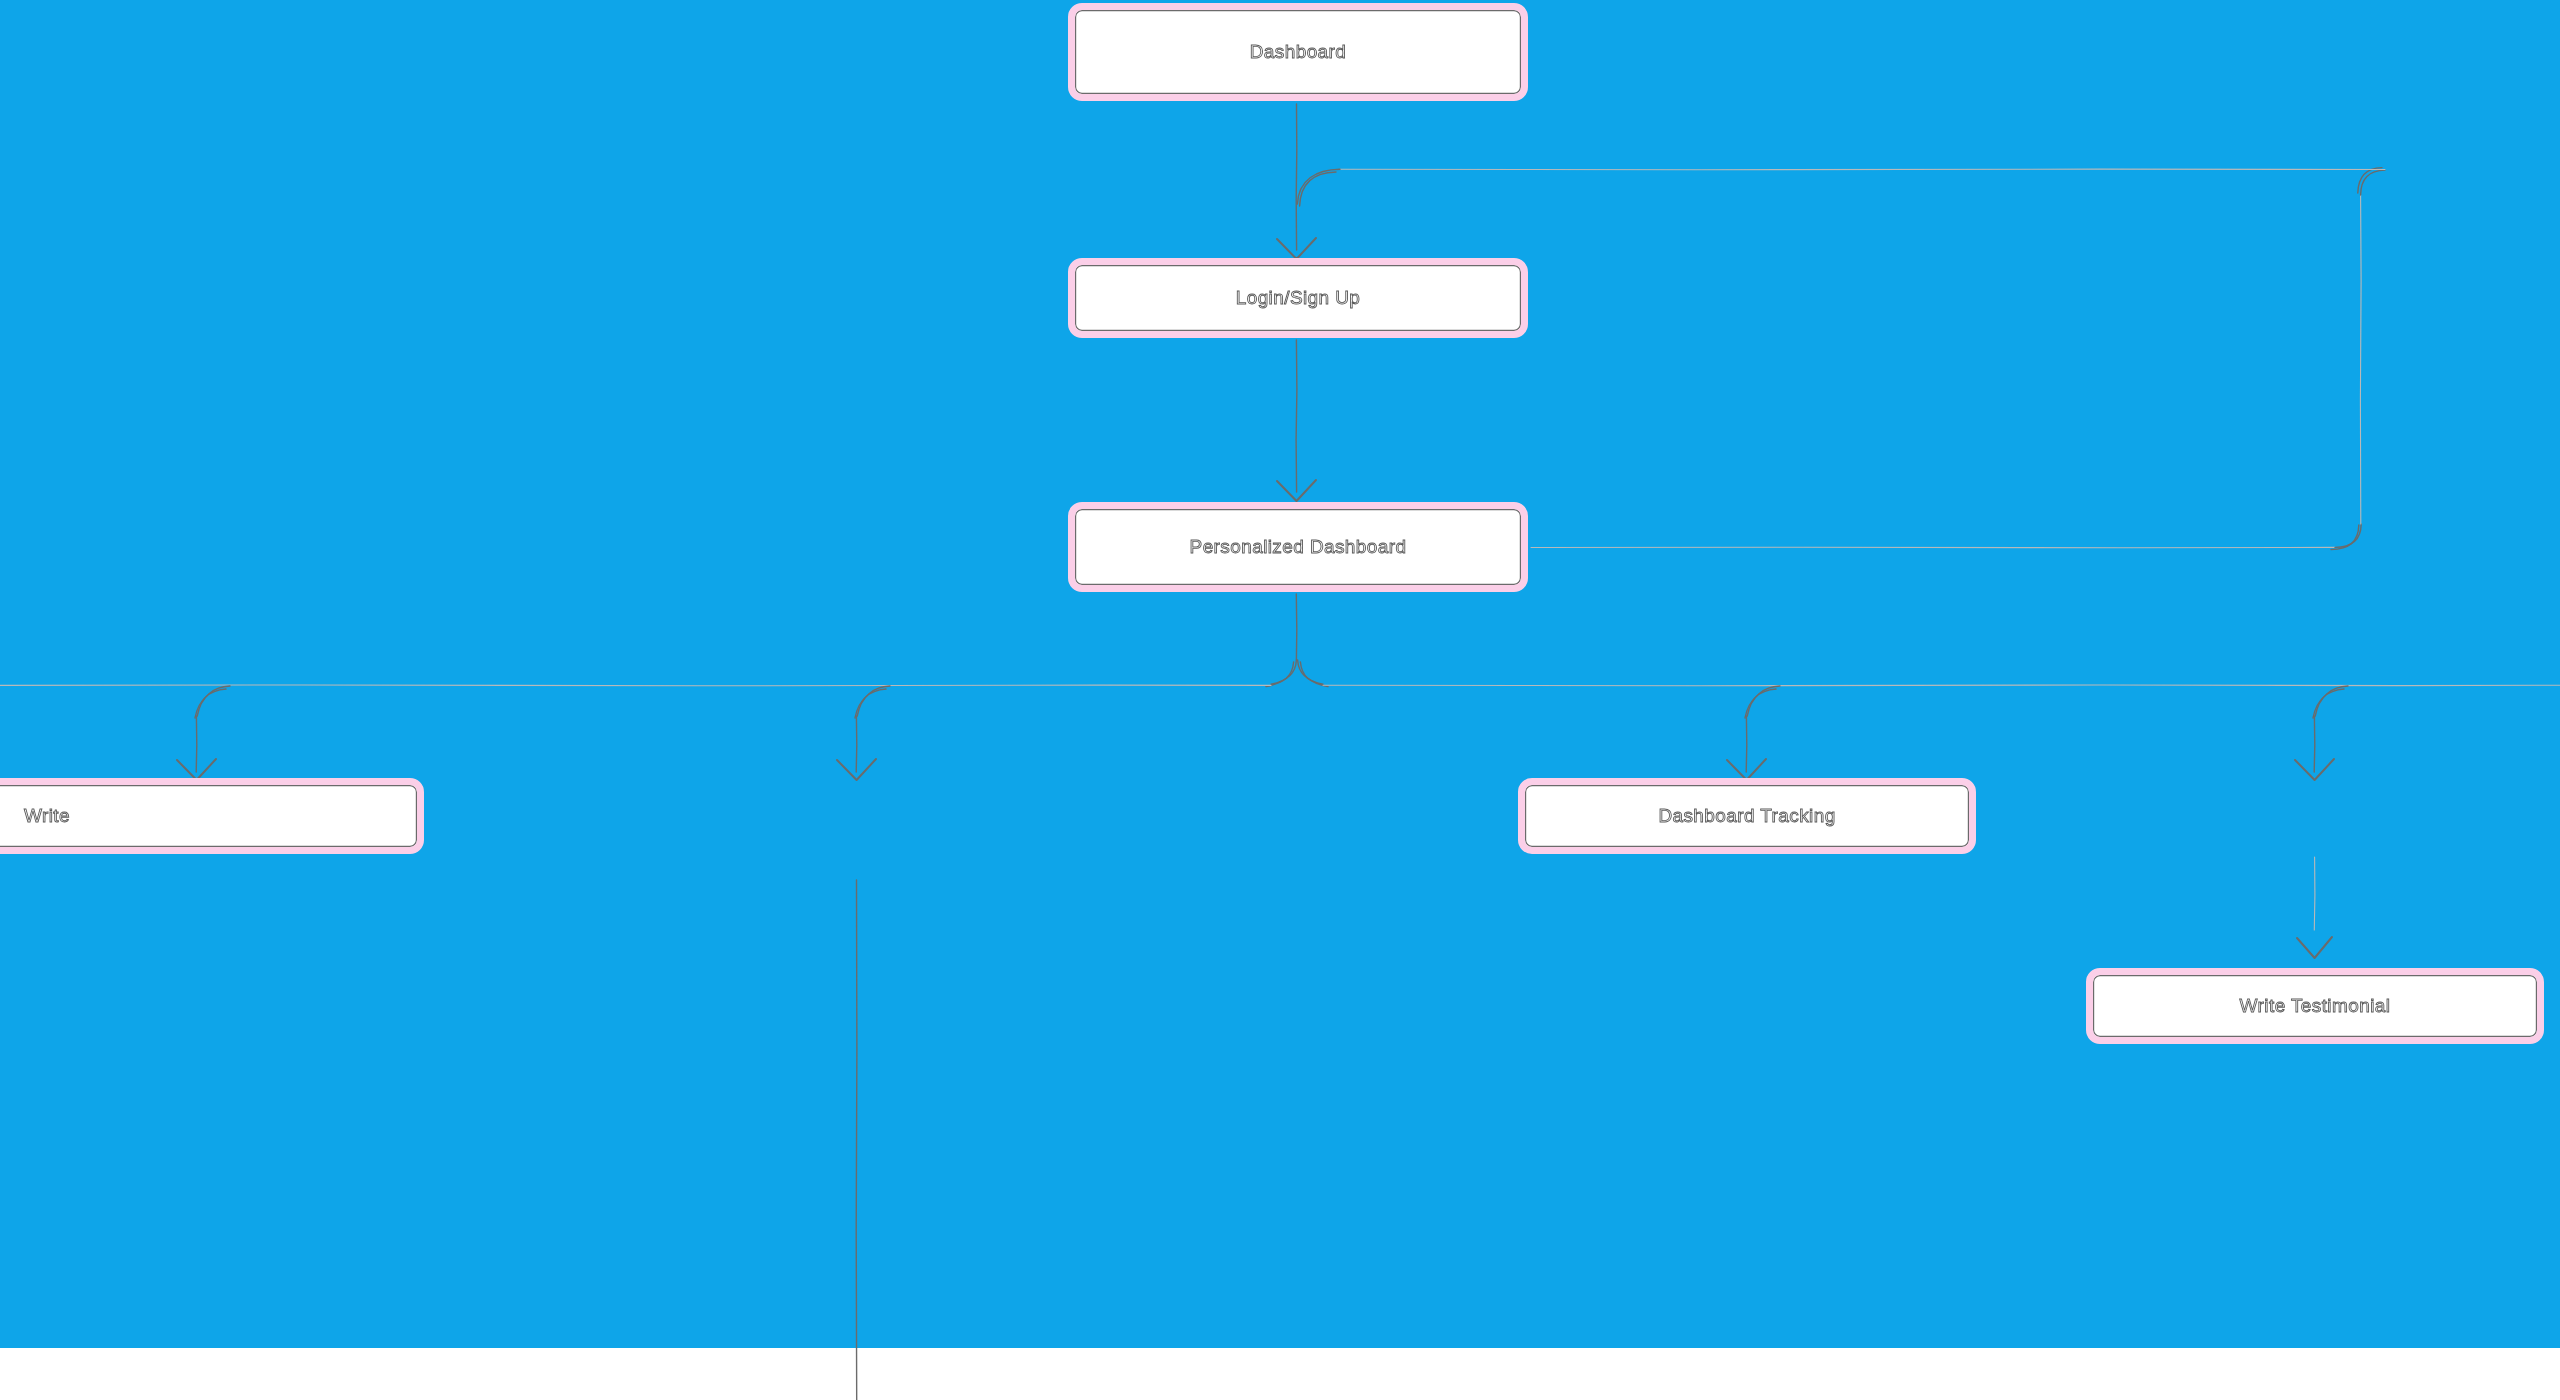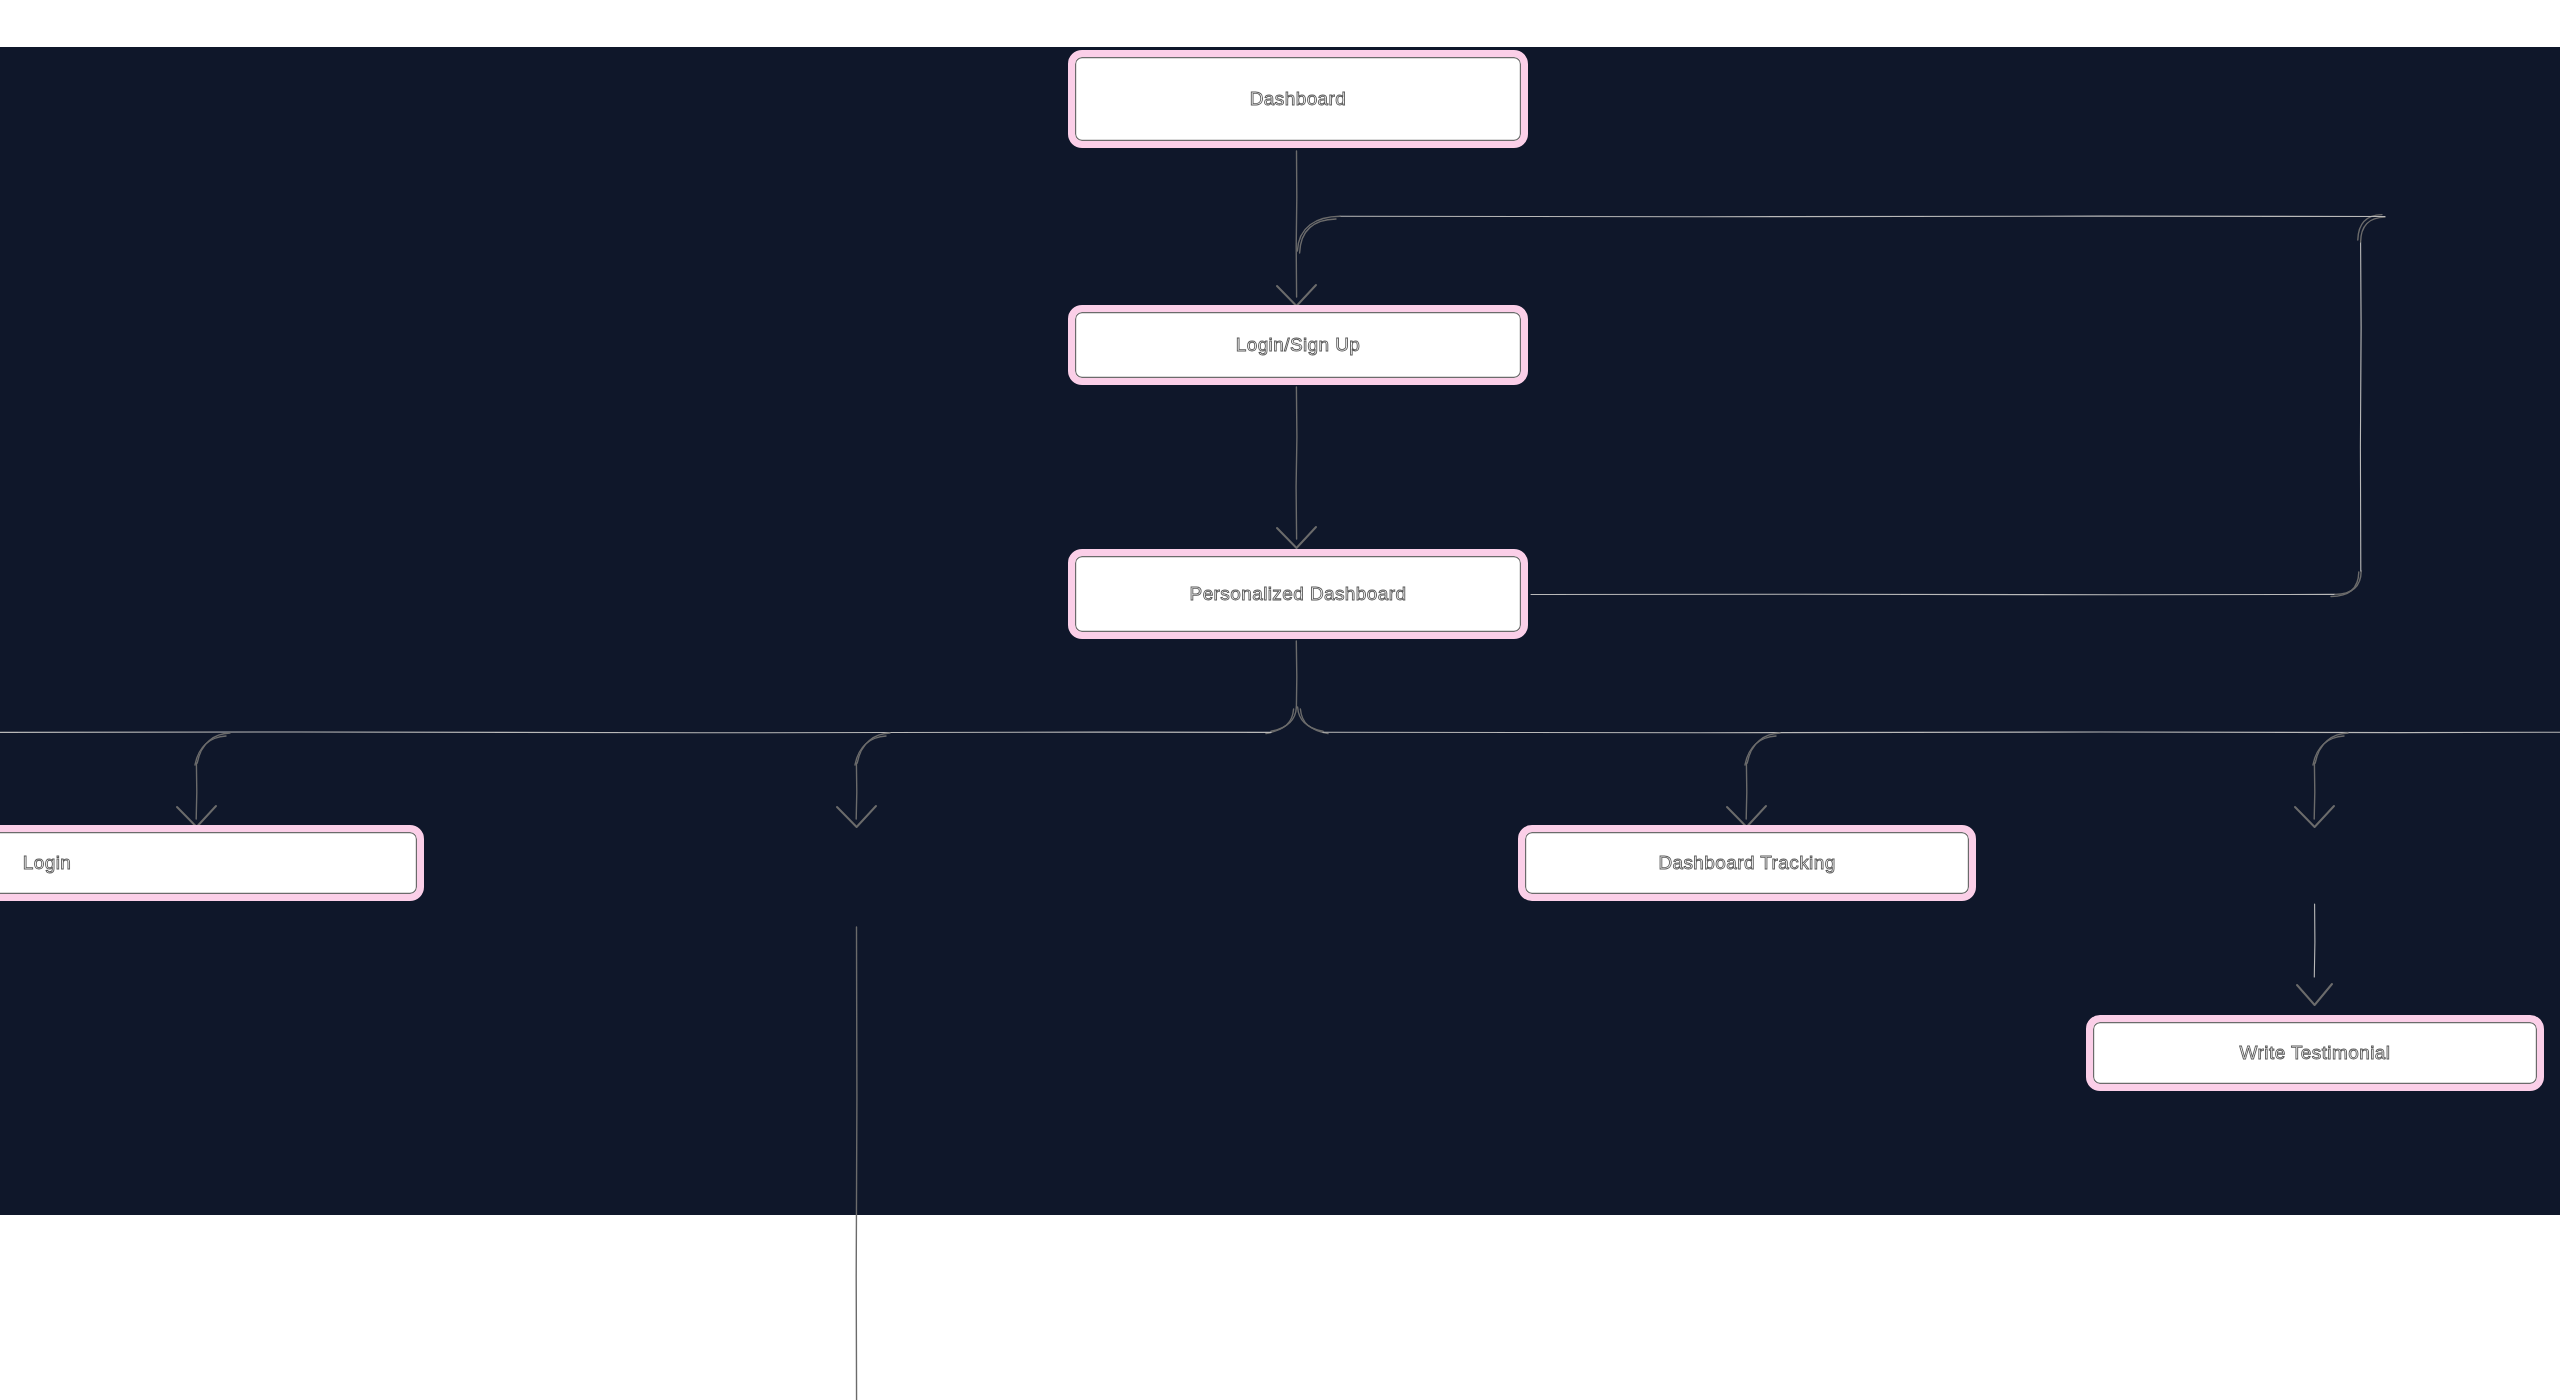--- a/index.html
+++ b/index.html
@@ -10,23 +10,22 @@
   }
   body {
     font-family: "Liberation Sans", sans-serif;
     width: 2560px;
     height: 1400px;
     overflow: hidden;
   }
   #stage {
     position: relative;
     width: 2560px;
-    height: 1168px;
-    background: #0f172a;
-    margin-top: 47px;
+    height: 1348px;
+    background: #0ea5e9;
   }
   #edges {
     position: absolute;
     left: 0;
     top: 0;
     width: 2560px;
     height: 1400px;
     pointer-events: none;
   }
   .node {
@@ -165,21 +164,21 @@
 
   <div class="node" style="left:1068px; top:502px; width:460px; height:90px;">
     <span class="node-label">Personalized Dashboard</span>
   </div>
 
   <div class="node" style="left:1068px; top:258px; width:460px; height:80px;">
     <span class="node-label">Login/Sign Up</span>
   </div>
 
   <div class="node" style="left:-180px; top:778px; width:604px; height:76px;">
-    <span class="node-label" style="margin-left:-150px;">Login</span>
+    <span class="node-label" style="margin-left:-150px;">Write</span>
   </div>
 
 
   <div class="node" style="left:1518px; top:778px; width:458px; height:76px;">
     <span class="node-label">Dashboard Tracking</span>
   </div>
 
 
   <div class="node" style="left:2086px; top:968px; width:458px; height:76px;">
     <span class="node-label">Write Testimonial</span>

